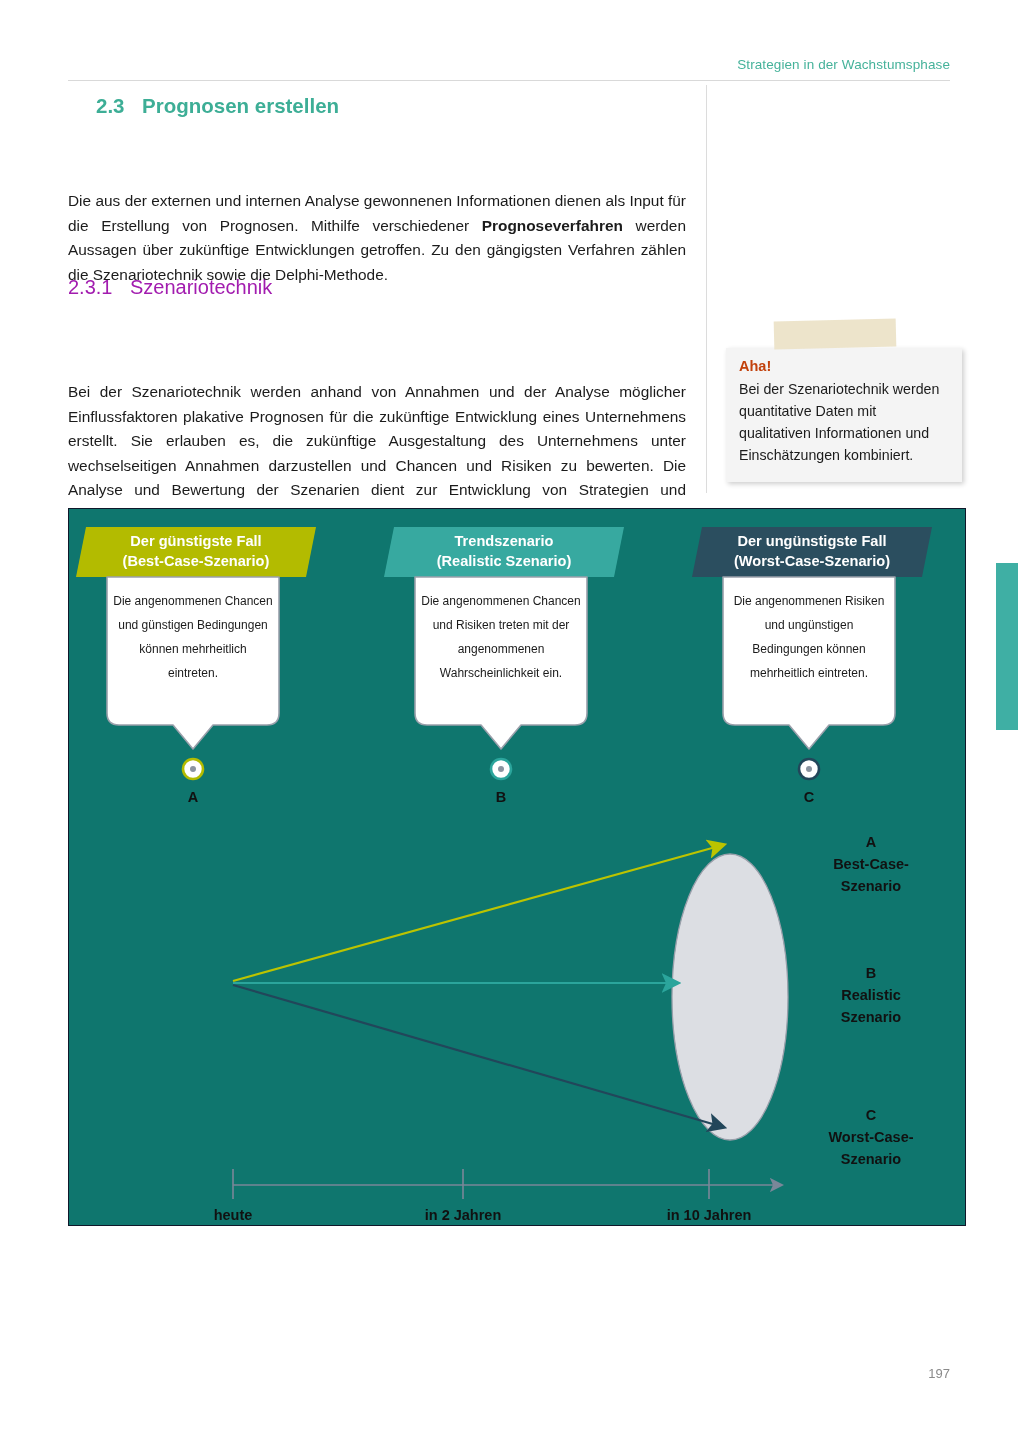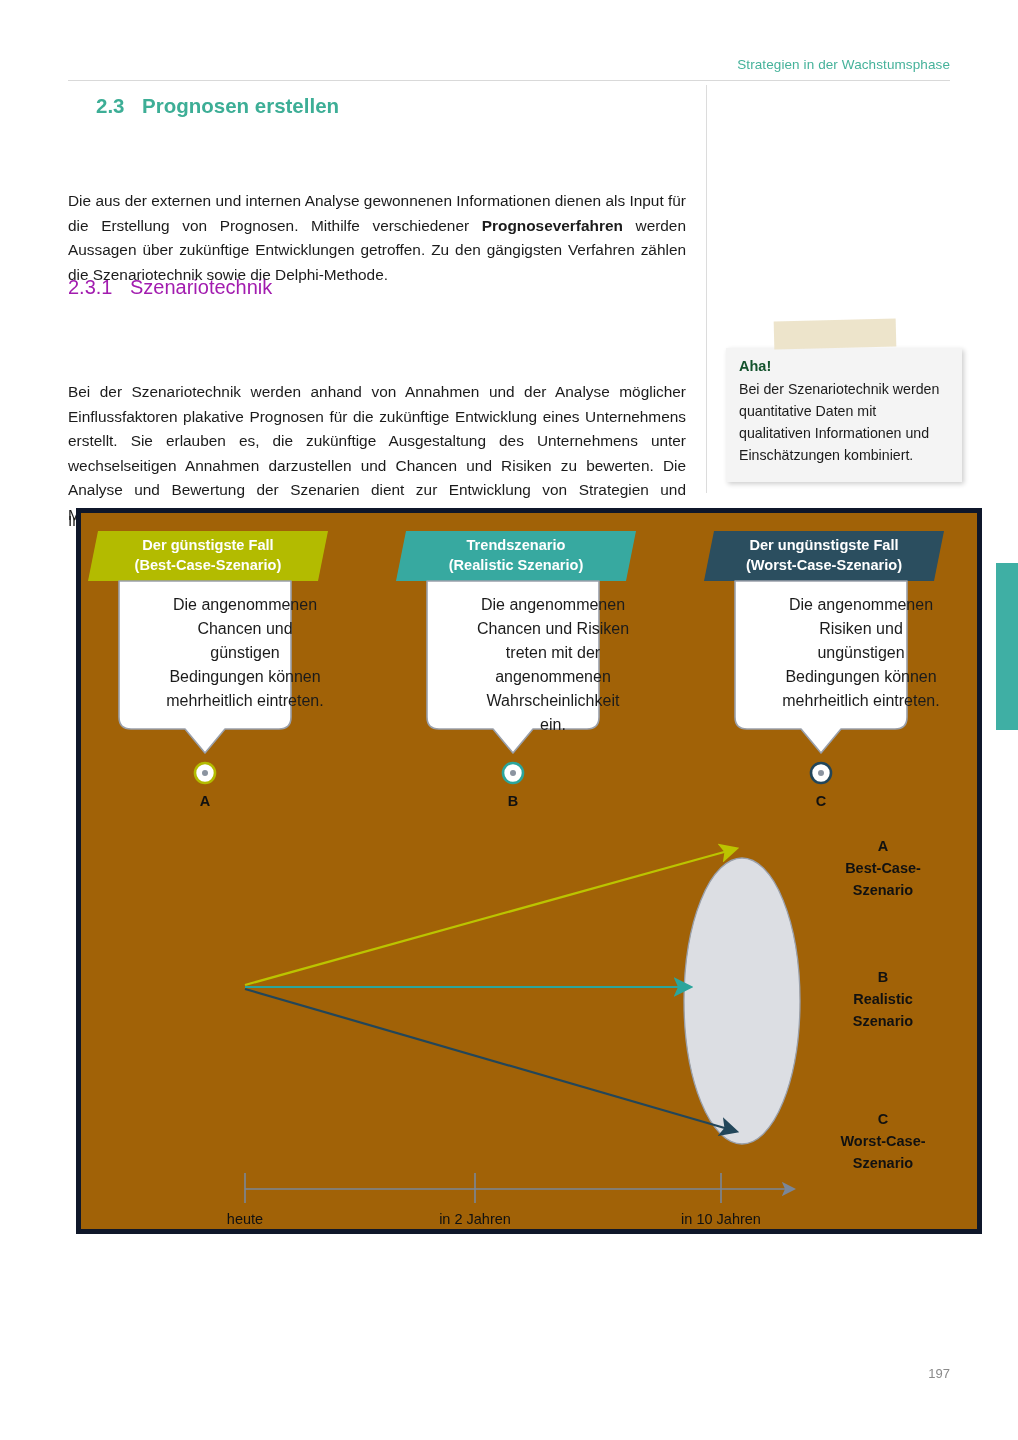--- a/index.html
+++ b/index.html
@@ -105,21 +105,21 @@
     width: 122px; height: 28px;
     background: #ece3c8;
     transform: rotate(-1.4deg);
     opacity: 0.95;
   }
   .note-title {
     position: absolute;
     left: 13px; top: 38px;
     font-size: 14.5px;
     font-weight: bold;
-    color: #14532d;
+    color: #c2410c;
   }
   .note-body {
     position: absolute;
     left: 13px; top: 58px;
     width: 212px;
     font-size: 14.2px;
     line-height: 22px;
     color: #1b1b1b;
   }
 
@@ -129,46 +129,45 @@
     right: 0;
     top: 563px;
     width: 22px;
     height: 167px;
     background: #3FAFA4;
   }
 
   
   .figure {
     position: absolute;
-    left: 76px;
+    left: 68px;
     top: 508px;
     width: 896px;
     height: 716px;
-    border: 5px solid #0f172a;
-    background: #a16207;
+    border: 1px solid #0f172a;
+    background: #0f766e;
   }
   .figure-svg { position: absolute; left:0; top:0; }
 
   
   .banner-text {
     position: absolute;
     text-align: center;
     color: #ffffff;
     font-weight: bold;
     font-size: 14.6px;
     line-height: 20px;
     white-space: nowrap;
   }
   .bubble-text {
     position: absolute;
     text-align: center;
-    font-size: 16px;
+    font-size: 12px;
     line-height: 24px;
     color: #1b1b1b;
-    margin-left: 40px;
   }
   .marker-label {
     position: absolute;
     text-align: center;
     font-size: 14.5px;
     font-weight: bold;
     color: #111;
   }
   .scenario-label {
     position: absolute;
@@ -176,21 +175,21 @@
     font-size: 14.5px;
     font-weight: bold;
     line-height: 22px;
     color: #111;
     white-space: nowrap;
   }
   .axis-label {
     position: absolute;
     text-align: center;
     font-size: 14.5px;
-    font-weight: normal;
+    font-weight: bold;
     color: #111;
     white-space: nowrap;
   }
 
   
   .folio {
     position: absolute;
     right: 68px;
     top: 1366px;
     font-size: 13px;

